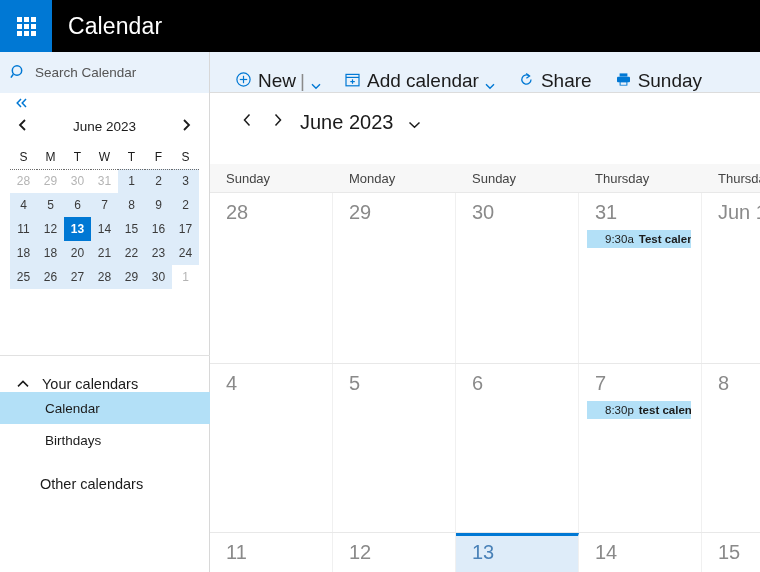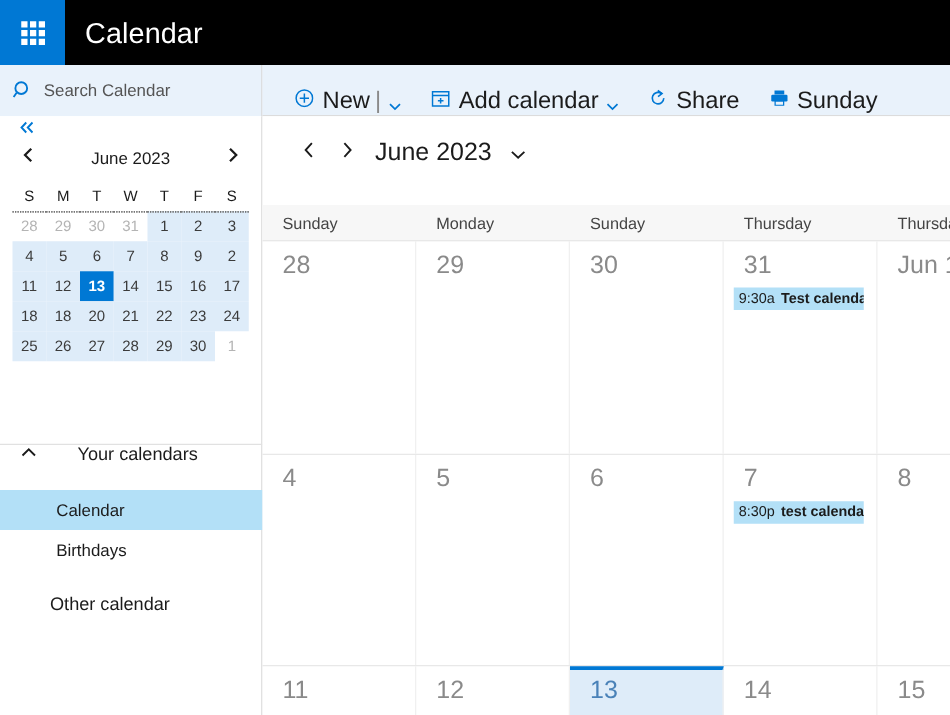--- a/index.html
+++ b/index.html
@@ -117,25 +117,24 @@
   #minical td.other { color: #b4b4b4; }
   #minical td.today { background: #0078d4; color: #ffffff; font-weight: 700; }
 
   #sidebar-divider {
     position: absolute; left: 0; top: 262px;
     width: 210px; height: 1px; background: #e1e1e1;
   }
 
   #cal-list { position: absolute; left: 0; top: 263px; width: 210px; }
   #your-cal-header {
-    display: flex; align-items: flex-start;
+    display: flex; align-items: flex-end;
     height: 36px; padding-left: 16px;
     font-size: 14.5px; color: #1b1b1b;
     cursor: pointer;
-    gap: 20px;
   }
   #your-cal-header .chev { color: #1b1b1b; font-size: 12px; margin-right: 12px; }
   .cal-item {
     height: 32px; display: flex; align-items: center;
     padding-left: 45px; font-size: 13.5px; color: #1b1b1b;
     cursor: pointer;
   }
   .cal-item.selected { background: #b3e0f7; }
   #other-cal-header {
     height: 40px; display: flex; align-items: center;
@@ -197,21 +196,21 @@
     line-height: 26px;
   }
   .daycell.today { background: #deecf9; border-top: 3px solid #0078d4; padding-top: 3px; }
   .daycell.today .dnum { color: #4a82b8; }
 
   .event {
     background: #b3e0f7;
     margin: 5px 10px 0 8px;
     height: 18px;
     display: flex; align-items: center;
-    padding: 0 4px;
+    padding: 0 18px;
     font-size: 11.5px;
     color: #1b1b1b;
     white-space: nowrap;
     overflow: hidden;
     cursor: pointer;
   }
   .event .etime { font-weight: 400; margin-right: 5px; }
   .event .etitle { font-weight: 700; }
 </style>
 </head>
@@ -405,21 +404,21 @@
     </div>
     <div id="cal-items">
         <div class="cal-item selected">
           <span>Calendar</span>
         </div>
         <div class="cal-item">
           <span>Birthdays</span>
         </div>
       </div>
     <div id="other-cal-header">
-      <span>Other calendar</span>
+      <span>Other calendars</span>
     </div>
   </div>
 
 </div>
 
 <div id="main">
 
   <div id="main-nav">
     <div class="arrow">
       <svg width="13" height="16" viewBox="0 0 13 16">

